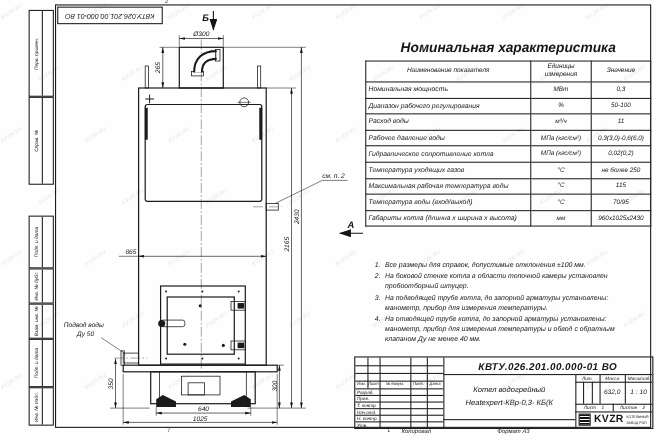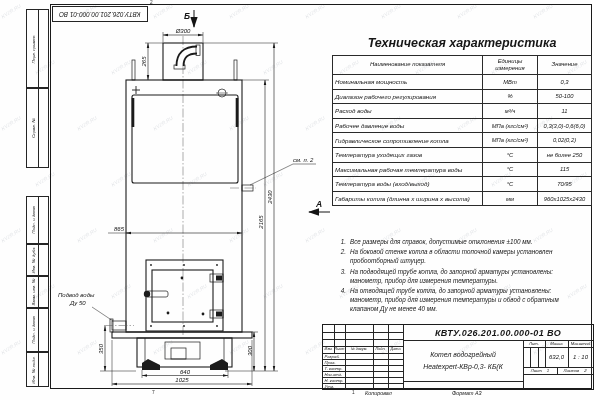--- a/index.html
+++ b/index.html
@@ -315,21 +315,21 @@
     </g>
     <g>
       <line class="ext" x1="62" y1="336" x2="62" y2="382"></line>
       <line class="ext" x1="202" y1="336" x2="202" y2="382"></line>
       <line class="dim" x1="62" y1="380" x2="202" y2="380"></line>
       <text x="132" y="378.3" text-anchor="middle">1025</text>
     </g>
   </svg>
 
   <div id="tech">
-    <div class="title">Техническая характеристика</div>
+    <div class="title">Номинальная характеристика</div>
     <table>
       <colgroup>
           <col style="width:150px">
           <col style="width:55px">
           <col style="width:54px">
         </colgroup>
       <tbody>
           <tr>
         <th>Наименование показателя</th>
         <th>Единицы измерения</th>
@@ -450,20 +450,28 @@
       <span class="valcell" style="left:200px;top:42px;width:34px;height:7px;gap:5px">
         <span>Лист</span>
         <b>1</b>
       </span>
       <span class="valcell" style="left:234px;top:42px;width:36px;height:7px;gap:5px">
         <span>Листов</span>
         <b>2</b>
       </span>
     </div>
 
+    <div id="logo">
+      <span class="bars"></span>
+      <span class="kv">KVZR</span>
+      <span class="sub">
+        <span>КОТЕЛЬНЫЙ</span>
+        <span>ЗАВОД РЭП</span>
+      </span>
+    </div>
 
     <span class="colh" style="left:0;width:11px">Изм.</span>
     <span class="colh" style="left:11px;width:11px">Лист</span>
     <span class="colh" style="left:22px;width:28px">№ докум.</span>
     <span class="colh" style="left:50px;width:15px">Подп.</span>
     <span class="colh" style="left:65px;width:15px">Дата</span>
 
     <span class="lbl" style="left:1.5px;top:28.6px">Разраб.</span>
     <span class="lbl" style="left:1.5px;top:34.6px">Пров.</span>
     <span class="lbl" style="left:1.5px;top:40.6px">Т. контр.</span>

